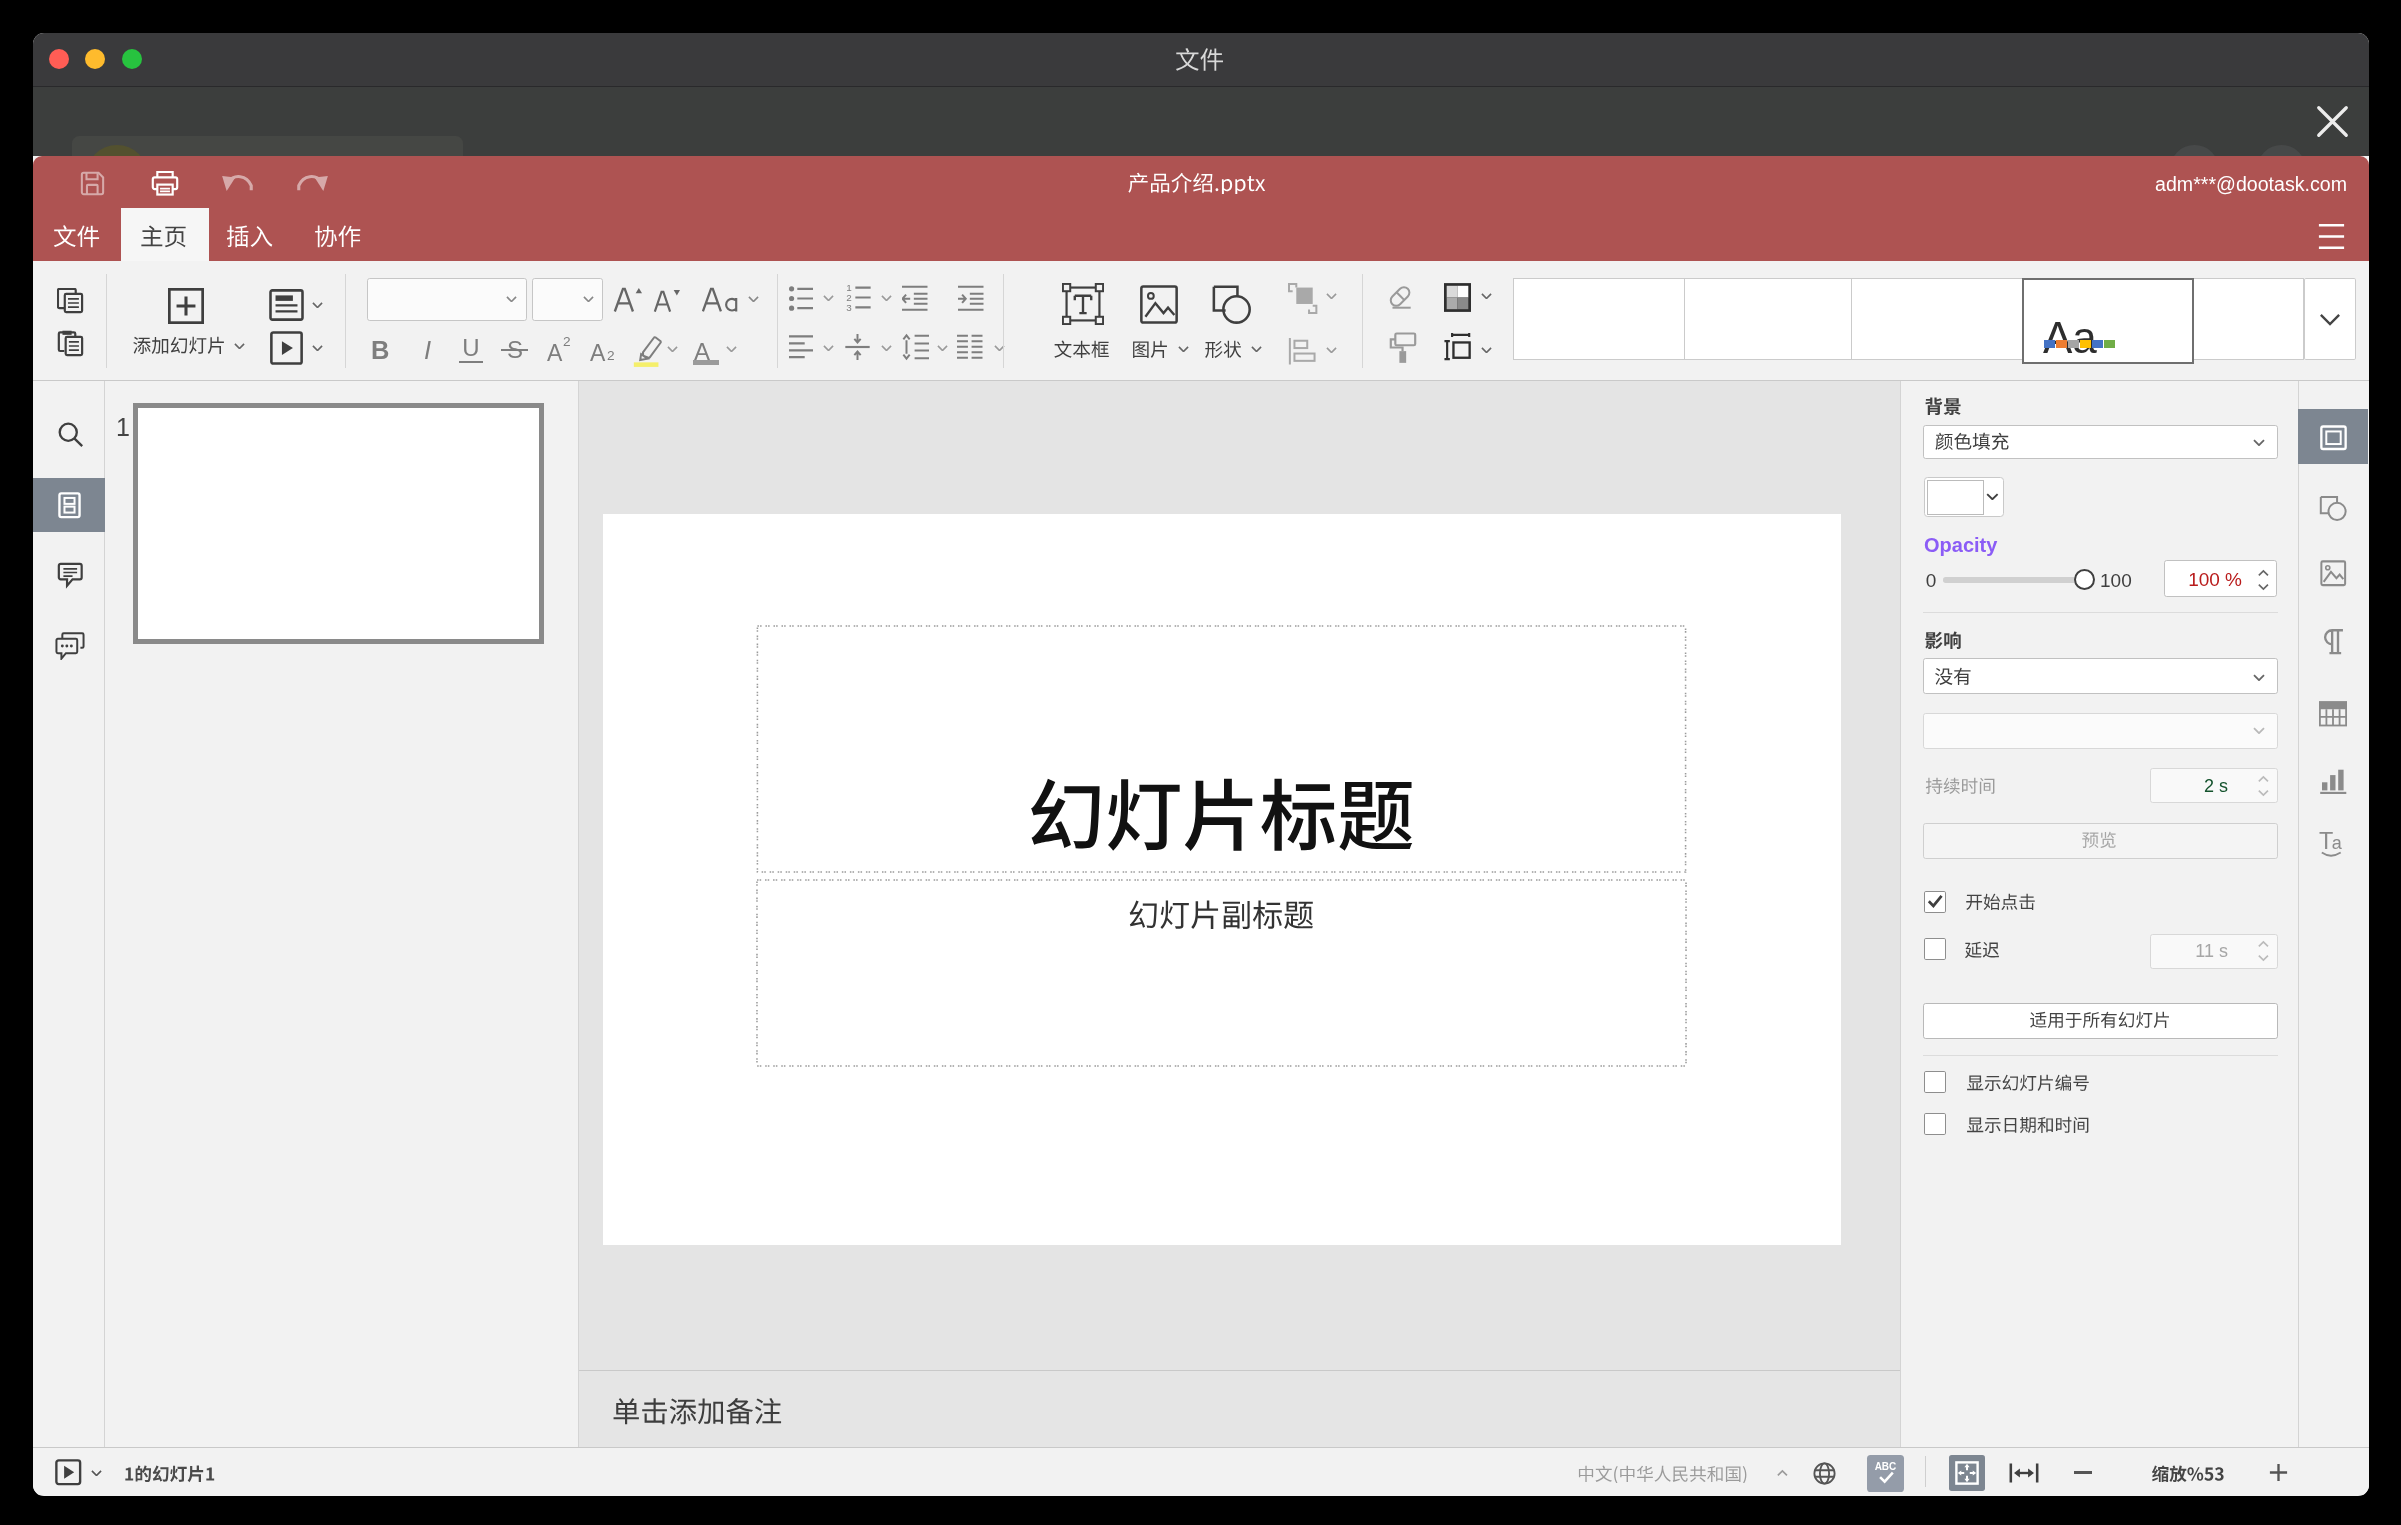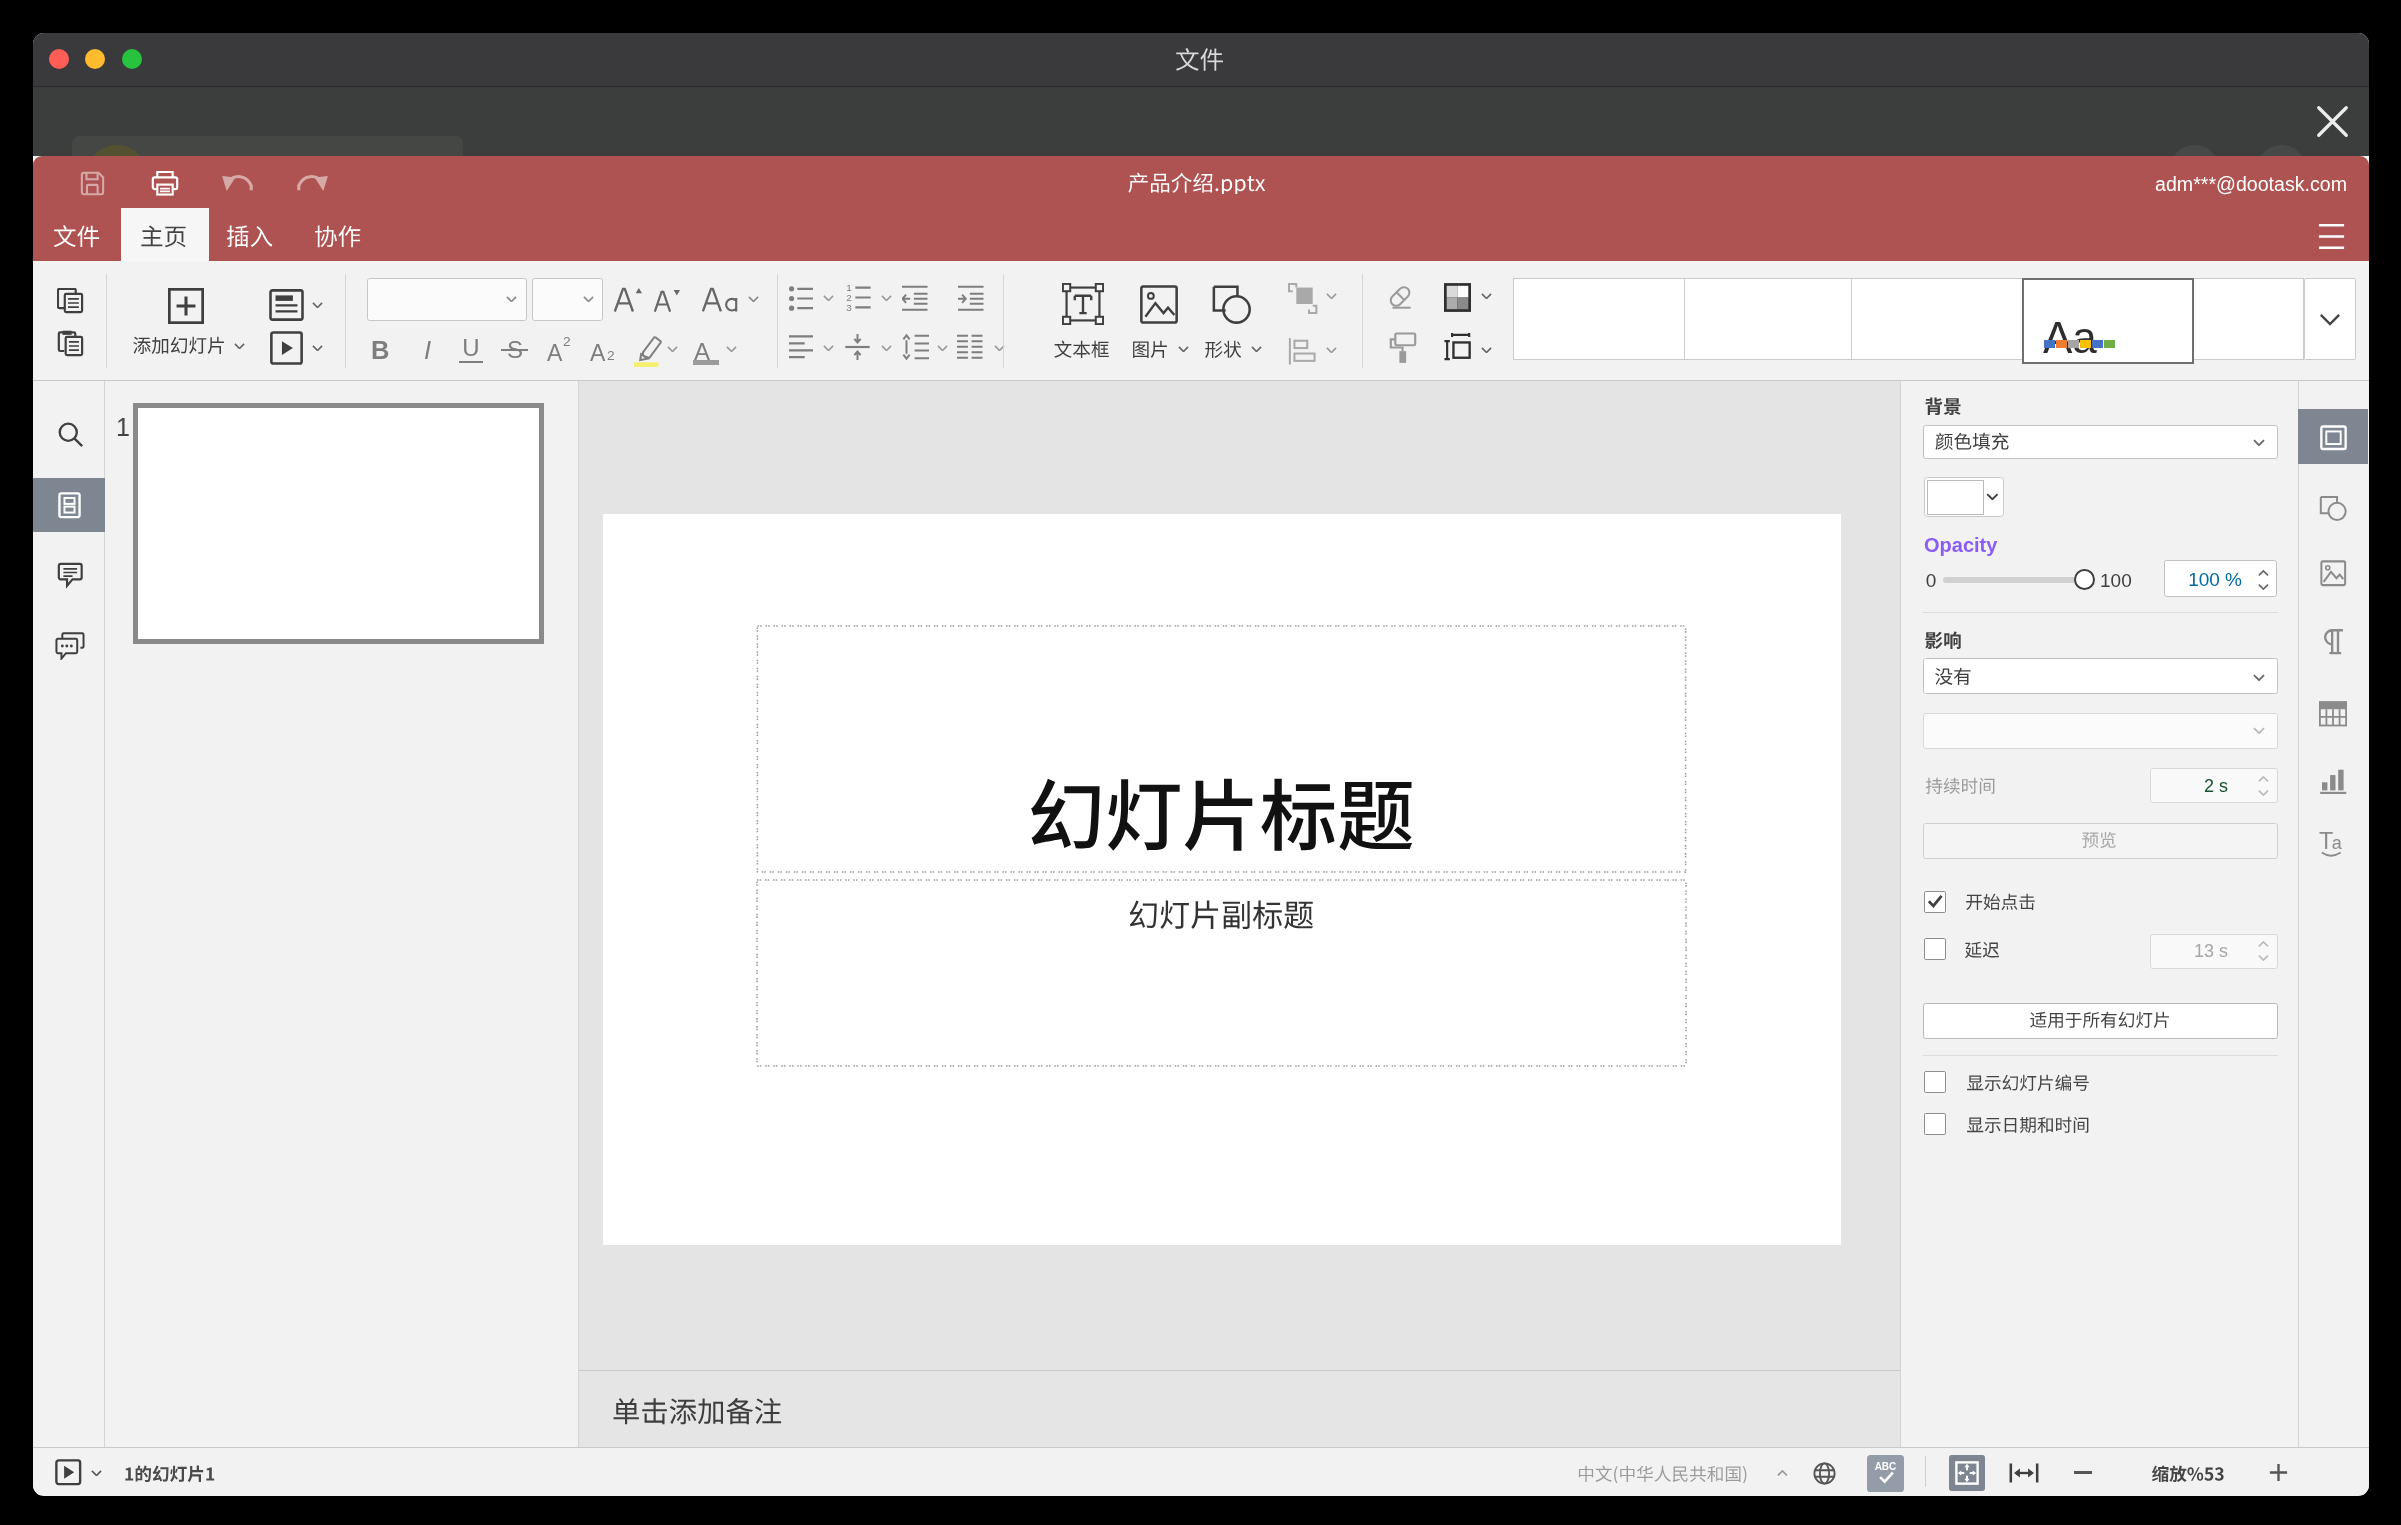--- a/index.html
+++ b/index.html
@@ -381,21 +381,21 @@
 <div class="a" style="left:1894px;top:447px;width:57px;height:35px;background:#fff;border:1.4px solid #bbb"></div>
 <svg class="a" style="left:1953px;top:460px" width="12.8" height="7.3" viewBox="0 0 12 7">
 <path d="M1 1 L6 6 L11 1" fill="none" stroke="#3f3f3f" stroke-width="1.8"></path>
     </svg>
 <div class="a" style="left:1891px;top:500px;width:109px;height:24px;font-size:20px;font-weight:bold;color:#8b5cf6;line-height:24px">Opacity</div>
 <div class="a" style="left:1889px;top:538px;width:18px;font-size:19px;color:#3f3f3f;text-align:center;line-height:20px">0</div>
 <div class="a" style="left:1910px;top:544px;width:134px;height:5.5px;background:#d0d0d0;border-radius:2.7px"></div>
 <div class="a" style="left:2041px;top:536px;width:21px;height:21px;background:#fff;border:2.3px solid #3f3f3f;border-radius:50%"></div>
 <div class="a" style="left:2067px;top:538px;width:40px;font-size:19px;color:#3f3f3f;line-height:20px">100</div>
 <div class="a" style="left:2131px;top:527px;width:113px;height:37px;background:#fff;border:0.9px solid #c1c1c1;border-radius:2.7px"></div>
-<div class="a" style="left:2140px;top:537px;width:69px;font-size:19px;color:#0369a1;text-align:right;line-height:20px">100 %</div>
+<div class="a" style="left:2140px;top:537px;width:69px;font-size:19px;color:#b91c1c;text-align:right;line-height:20px">100 %</div>
 <svg class="a" style="left:2224px;top:536px" width="12.8" height="22" viewBox="0 0 14 24">
 <path d="M2 7 L7 2 L12 7 M2 17 L7 22 L12 17" fill="none" stroke="#666" stroke-width="1.8"></path>
     </svg>
 <div class="a" style="left:1890px;top:579px;width:355px;height:0.9px;background:#dcdcdc"></div>
 <div class="a" style="left:1891px;top:598px">
       <svg width="40" height="19" viewBox="0 -18.48 44.00 21.42">
         <path fill="#404040" d="M17.1 -17.5C16 -15.8 13.9 -14.1 12.1 -13.1C12.8 -12.7 13.5 -11.9 13.9 -11.4C15.9 -12.6 18 -14.5 19.5 -16.5ZM17.6 -11.8C16.4 -10 14.1 -8.2 12.2 -7.2C12.8 -6.7 13.6 -6 13.9 -5.4C16.1 -6.7 18.4 -8.7 20 -10.8ZM4.6 -5.8H9.3V-4.7H4.6ZM4.3 -13.4H9.5V-12.6H4.3ZM4.3 -15.6H9.5V-14.8H4.3ZM2.8 -3C2.4 -2 1.7 -0.9 0.9 -0.1C1.4 0.2 2.2 0.9 2.6 1.2C3.4 0.4 4.3 -1.1 4.9 -2.4ZM8.4 -2.3C9.1 -1.2 9.8 0.3 10.1 1.2L12 0.3L11.8 -0.2C12.4 0.3 13.1 1.1 13.5 1.7C16.3 0.2 18.8 -2.2 20.3 -5L18 -5.9C16.7 -3.5 14.3 -1.4 11.8 -0.3C11.4 -1.1 10.7 -2.2 10.2 -3.1ZM5.4 -10.7 5.7 -10.1H0.9V-8.2H12.7V-10.1H8.4C8.2 -10.4 8.1 -10.8 7.9 -11H12V-17.1H1.9V-11H7.2ZM2.2 -7.5V-3.1H5.6V-0.4C5.6 -0.2 5.6 -0.1 5.3 -0.1C5.1 -0.1 4.5 -0.1 3.8 -0.2C4.1 0.4 4.4 1.2 4.5 1.8C5.7 1.8 6.6 1.8 7.2 1.5C7.9 1.2 8.1 0.7 8.1 -0.3V-3.1H11.7V-7.5Z M22.3 -16V-1.8H24.5V-3.6H28.1V-16ZM24.5 -13.7H26.1V-5.9H24.5ZM33.5 -17.9C33.3 -16.8 32.9 -15.5 32.5 -14.4H29.2V1.7H31.6V-12.3H38.4V-0.7C38.4 -0.4 38.3 -0.3 38.1 -0.3C37.8 -0.3 36.9 -0.3 36.2 -0.4C36.5 0.2 36.8 1.3 36.9 1.9C38.3 1.9 39.2 1.8 39.9 1.4C40.7 1.1 40.8 0.5 40.8 -0.7V-14.4H35.2C35.6 -15.3 36 -16.4 36.4 -17.4ZM34.4 -8.8H35.7V-4.9H34.4ZM32.7 -10.6V-2.1H34.4V-3.2H37.3V-10.6Z"></path>
       </svg>
     </div>
 <div class="a" style="left:1890px;top:625px;width:355px;height:36px;background:#fff;border:0.9px solid #c1c1c1;border-radius:2.7px"></div>
@@ -436,21 +436,21 @@
         <path fill="#444444" d="M13 -14.1V-8.4H7.4V-9.2V-14.1ZM1 -8.4V-6.9H5.8C5.5 -4.2 4.5 -1.5 1.1 0.6C1.5 0.8 2 1.3 2.3 1.7C6 -0.7 7 -3.8 7.3 -6.9H13V1.6H14.5V-6.9H19V-8.4H14.5V-14.1H18.4V-15.5H1.8V-14.1H5.9V-9.2L5.8 -8.4Z M29.2 -6.5V1.6H30.6V0.7H36.7V1.6H38.1V-6.5ZM30.6 -0.6V-5.2H36.7V-0.6ZM28.6 -8.1C29.2 -8.4 30 -8.5 37.5 -9C37.7 -8.5 37.9 -8 38.1 -7.6L39.4 -8.3C38.8 -9.8 37.4 -12.2 36 -13.9L34.8 -13.3C35.5 -12.4 36.2 -11.4 36.8 -10.3L30.4 -9.9C31.7 -11.7 33 -14.1 34.1 -16.4L32.5 -16.8C31.5 -14.3 29.9 -11.6 29.4 -10.9C28.9 -10.2 28.5 -9.7 28.1 -9.6C28.3 -9.2 28.5 -8.5 28.6 -8.1ZM24 -11.3H26.3C26.1 -8.7 25.6 -6.6 24.9 -4.8C24.3 -5.4 23.6 -5.9 22.9 -6.4C23.3 -7.8 23.7 -9.5 24 -11.3ZM21.3 -5.8C22.3 -5.2 23.4 -4.3 24.3 -3.5C23.4 -1.7 22.2 -0.4 20.8 0.4C21.1 0.7 21.5 1.2 21.7 1.6C23.2 0.6 24.5 -0.7 25.4 -2.5C26.2 -1.7 26.8 -1 27.3 -0.4L28.2 -1.6C27.7 -2.3 26.9 -3.1 26.1 -3.9C27 -6.1 27.5 -9 27.8 -12.6L26.9 -12.7L26.7 -12.7H24.3C24.6 -14.1 24.8 -15.4 25 -16.6L23.6 -16.7C23.4 -15.5 23.2 -14.1 23 -12.7H20.9V-11.3H22.7C22.3 -9.2 21.8 -7.3 21.3 -5.8Z M44.7 -9.3H55.2V-5.7H44.7ZM46.8 -2.6C47.1 -1.3 47.2 0.4 47.2 1.4L48.7 1.2C48.7 0.3 48.5 -1.4 48.2 -2.7ZM50.9 -2.5C51.5 -1.3 52.1 0.4 52.3 1.4L53.8 1C53.6 0 52.9 -1.6 52.3 -2.8ZM55 -2.7C56 -1.4 57.1 0.3 57.6 1.4L59 0.8C58.5 -0.3 57.4 -2 56.4 -3.2ZM43.5 -3.1C42.9 -1.6 41.9 0 40.8 0.9L42.2 1.6C43.3 0.5 44.3 -1.2 45 -2.7ZM43.3 -10.7V-4.3H56.7V-10.7H50.6V-13.3H58.2V-14.7H50.6V-16.8H49.1V-10.7Z M63 -6V0.5H75.5V1.6H77V-6H75.5V-1H70.8V-7.6H78.7V-9.1H70.8V-12.2H77.4V-13.7H70.8V-16.8H69.3V-13.7H62.8V-12.2H69.3V-9.1H61.3V-7.6H69.3V-1H64.5V-6Z"></path>
       </svg>
     </div>
 <div class="a" style="left:1891px;top:905px;width:22px;height:22px;background:#fff;border:1.4px solid #8e8e8e;border-radius:1.8px"></div>
 <div class="a" style="left:1931px;top:908px">
       <svg width="38" height="18" viewBox="0 -17.60 42.00 20.40">
         <path fill="#444444" d="M8.7 -11.2V-2.4H19V-3.8H14.5V-8.9H18.8V-10.2H14.5V-14.5C16 -14.8 17.5 -15.1 18.7 -15.5L17.5 -16.7C15.3 -15.9 11.3 -15.2 7.9 -14.8C8.1 -14.5 8.3 -13.9 8.3 -13.6C9.8 -13.7 11.4 -14 13 -14.2V-3.8H10.1V-11.2ZM1.9 -7.9C1.9 -8.1 2.1 -8.2 2.4 -8.4H5.6C5.3 -6.6 4.9 -5 4.3 -3.7C3.6 -4.5 3.1 -5.6 2.7 -6.9L1.5 -6.4C2.1 -4.7 2.8 -3.4 3.6 -2.4C2.8 -1 1.8 -0 0.6 0.7C1 0.9 1.5 1.4 1.8 1.7C2.9 1 3.8 0 4.6 -1.3C6.8 0.6 9.8 1.1 13.4 1.1H18.7C18.8 0.7 19.1 -0 19.4 -0.4C18.3 -0.3 14.2 -0.3 13.4 -0.3C10.1 -0.3 7.3 -0.7 5.3 -2.5C6.2 -4.4 6.9 -6.7 7.2 -9.6L6.3 -9.8L6 -9.8H3.7C4.7 -11.3 5.8 -13.2 6.8 -15.1L5.8 -15.7L5.4 -15.5H1V-14.2H4.7C3.9 -12.4 2.9 -10.8 2.5 -10.3C2.1 -9.7 1.6 -9.2 1.3 -9.1C1.5 -8.8 1.7 -8.2 1.9 -7.9Z M21.6 -15.7C22.7 -14.7 24 -13.2 24.6 -12.2L25.8 -13C25.2 -14 23.9 -15.4 22.7 -16.5ZM32.1 -7.8C33.9 -6 36.1 -3.5 37.2 -2L38.5 -3C37.4 -4.5 35.1 -6.9 33.3 -8.7ZM25.2 -9.6H21V-8.2H23.7V-2.5C22.9 -2.2 21.8 -1.3 20.8 -0.2L21.8 1.2C22.8 -0.1 23.8 -1.3 24.4 -1.3C24.9 -1.3 25.5 -0.6 26.4 -0.1C27.8 0.7 29.5 1 31.9 1C33.9 1 37.4 0.9 38.9 0.8C38.9 0.3 39.1 -0.4 39.3 -0.8C37.4 -0.6 34.4 -0.5 32 -0.5C29.7 -0.5 28 -0.6 26.7 -1.4C26 -1.8 25.6 -2.2 25.2 -2.4ZM29.8 -10.7V-11.2V-14.3H36.3V-10.7ZM28.3 -15.8V-11.2C28.3 -8.7 28 -5.3 26.1 -2.9C26.5 -2.7 27.2 -2.3 27.4 -2C29 -4 29.6 -6.8 29.8 -9.2H37.8V-15.8Z"></path>
       </svg>
     </div>
 <div class="a" style="left:2117px;top:901px;width:128px;height:35px;background:#f9f9f9;border:0.9px solid #d8d8d8;border-radius:2.7px"></div>
-<div class="a" style="left:2126px;top:908px;width:69px;font-size:18px;color:#a6a6a6;text-align:right;line-height:20px">13 s</div>
+<div class="a" style="left:2126px;top:908px;width:69px;font-size:18px;color:#a6a6a6;text-align:right;line-height:20px">11 s</div>
 <svg class="a" style="left:2224px;top:907px" width="12.8" height="22" viewBox="0 0 14 24">
 <path d="M2 7 L7 2 L12 7 M2 17 L7 22 L12 17" fill="none" stroke="#bbb" stroke-width="1.8"></path>
     </svg>
 <div class="a" style="left:1890px;top:970px;width:355px;height:36px;background:#fff;border:0.9px solid #b9b9b9;border-radius:2.7px"></div>
 <div class="a" style="left:1994px;top:978px">
       <svg width="148" height="18" viewBox="0 -17.60 162.00 20.40">
         <path fill="#444444" d="M1.2 -15.3C2.3 -14.3 3.6 -12.9 4.2 -12L5.4 -12.9C4.8 -13.8 3.4 -15.2 2.3 -16.1ZM9.2 -6.8H16.2V-3.5H9.2ZM5 -9.7H0.8V-8.3H3.5V-2.1C2.7 -1.7 1.7 -0.9 0.8 0L1.7 1.3C2.7 0 3.8 -1 4.5 -1C4.9 -1 5.6 -0.4 6.4 0C7.8 0.8 9.5 1 11.9 1C13.8 1 17.4 0.9 18.8 0.8C18.8 0.4 19.1 -0.3 19.2 -0.7C17.3 -0.4 14.3 -0.3 11.9 -0.3C9.8 -0.3 8 -0.4 6.7 -1.2C5.9 -1.6 5.4 -2 5 -2.2ZM7.7 -8V-2.3H17.7V-8H13.4V-10.6H19.1V-11.9H13.4V-14.5C15.1 -14.8 16.7 -15 17.9 -15.4L17.1 -16.7C14.7 -15.9 10.5 -15.4 7 -15.2C7.2 -14.8 7.3 -14.3 7.4 -14C8.8 -14.1 10.4 -14.2 11.9 -14.3V-11.9H6.1V-10.6H11.9V-8Z M23.1 -15.4V-8.1C23.1 -5.3 22.9 -1.8 20.6 0.7C21 0.9 21.6 1.4 21.8 1.7C23.3 0 24 -2.3 24.3 -4.5H29.3V1.4H30.9V-4.5H36.3V-0.4C36.3 -0.1 36.1 0 35.7 0.1C35.3 0.1 34 0.1 32.6 0C32.8 0.4 33 1.1 33.1 1.5C35 1.5 36.1 1.5 36.8 1.2C37.5 1 37.7 0.5 37.7 -0.4V-15.4ZM24.5 -14H29.3V-10.7H24.5ZM36.3 -14V-10.7H30.9V-14ZM24.5 -9.3H29.3V-6H24.5C24.5 -6.7 24.5 -7.5 24.5 -8.1ZM36.3 -9.3V-6H30.9V-9.3Z M42.5 -15.4V-13.9H49.4V-8.8H41.1V-7.3H49.4V-0.6C49.4 -0.2 49.2 -0.1 48.8 -0.1C48.4 -0 46.8 -0 45.2 -0.1C45.4 0.4 45.7 1.1 45.8 1.5C47.9 1.5 49.2 1.5 49.9 1.2C50.7 1 51 0.5 51 -0.6V-7.3H58.9V-8.8H51V-13.9H57.5V-15.4Z M70.7 -14.8V-8.1C70.7 -5.3 70.5 -1.8 68.1 0.6C68.4 0.8 69 1.3 69.2 1.6C71.8 -1 72.2 -5.1 72.2 -8.1V-8.6H75.3V1.5H76.8V-8.6H79.2V-10H72.2V-13.7C74.5 -14 77.1 -14.6 78.8 -15.3L77.8 -16.6C76.1 -15.8 73.2 -15.2 70.7 -14.8ZM63.4 -7.2V-7.8V-10.4H67.4V-7.2ZM68.8 -16.4C67.2 -15.7 64.4 -15.1 62 -14.8V-7.8C62 -5.2 61.9 -1.8 60.6 0.7C60.9 0.9 61.5 1.4 61.8 1.6C62.9 -0.4 63.3 -3.3 63.4 -5.9H68.8V-11.8H63.4V-13.7C65.7 -14 68.2 -14.4 69.8 -15.1Z M87.8 -16.8C87.6 -15.9 87.3 -15.1 86.9 -14.2H81.3V-12.8H86.3C85 -10.2 83.2 -7.7 80.8 -6.1C81.1 -5.8 81.6 -5.3 81.8 -4.9C83 -5.8 84.1 -6.9 85.1 -8.1V1.6H86.6V-2.4H95V-0.3C95 0 94.9 0.1 94.5 0.1C94.1 0.1 92.9 0.2 91.6 0.1C91.8 0.5 92 1.1 92.1 1.5C93.8 1.5 94.9 1.5 95.6 1.3C96.2 1.1 96.4 0.6 96.4 -0.3V-10.5H86.7C87.2 -11.2 87.6 -12 87.9 -12.8H98.8V-14.2H88.5C88.8 -14.9 89.1 -15.7 89.3 -16.4ZM86.6 -5.8H95V-3.7H86.6ZM86.6 -7.1V-9.1H95V-7.1Z M109.5 -14.8V-13.4H117C116.8 -4.8 116.5 -1.5 115.8 -0.8C115.6 -0.6 115.3 -0.5 115 -0.5C114.5 -0.5 113.2 -0.5 111.9 -0.6C112.2 -0.2 112.4 0.4 112.4 0.9C113.6 1 114.8 1 115.5 0.9C116.3 0.8 116.7 0.7 117.2 0C118 -1 118.2 -4.3 118.5 -14C118.5 -14.2 118.5 -14.8 118.5 -14.8ZM101.7 0C102.2 -0.3 103 -0.4 108.9 -1.5C109.2 -0.6 109.5 0.2 109.6 0.8L111 0.2C110.6 -1.4 109.5 -3.9 108.5 -5.8L107.3 -5.3C107.7 -4.5 108.1 -3.7 108.4 -2.8L103.8 -2C105.9 -4.6 107.9 -7.8 109.7 -11.1L108.2 -11.8C107.8 -11 107.4 -10.2 107 -9.5L103.2 -9.2C104.5 -11.2 105.9 -13.7 106.9 -16.1L105.4 -16.7C104.4 -14 102.8 -11.1 102.3 -10.4C101.8 -9.6 101.4 -9.1 101 -9C101.2 -8.5 101.5 -7.8 101.6 -7.5C101.9 -7.6 102.5 -7.7 106.2 -8.1C104.9 -5.8 103.5 -3.9 103 -3.2C102.2 -2.2 101.7 -1.6 101.2 -1.4C101.4 -1 101.6 -0.3 101.7 0Z M122 -12.7C121.9 -11.1 121.6 -9 121.1 -7.8L122.3 -7.3C122.8 -8.8 123.1 -10.9 123.1 -12.6ZM127.6 -13C127.3 -11.8 126.6 -10 126.1 -8.9L127.1 -8.4C127.6 -9.5 128.3 -11.2 128.9 -12.5ZM124.4 -16.7V-10.3C124.4 -6.6 124.1 -2.6 120.9 0.5C121.2 0.7 121.7 1.3 121.9 1.6C123.7 -0.1 124.7 -2 125.2 -4C126.1 -3.1 127.3 -1.7 127.8 -1L128.8 -2.1C128.3 -2.7 126.2 -4.9 125.5 -5.5C125.8 -7.1 125.8 -8.7 125.8 -10.3V-16.7ZM128.9 -15.2V-13.7H134.1V-0.6C134.1 -0.2 134 -0.1 133.6 -0.1C133.2 -0.1 131.7 -0.1 130.2 -0.1C130.5 0.3 130.8 1 130.9 1.5C132.8 1.5 134 1.5 134.7 1.2C135.5 0.9 135.7 0.4 135.7 -0.6V-13.7H139.2V-15.2Z M143.6 -16.3V-9.6C143.6 -6.1 143.3 -2.4 140.8 0.5C141.1 0.7 141.7 1.3 141.9 1.6C143.8 -0.4 144.6 -2.8 144.9 -5.3H153.4V1.6H155V-6.9H145.1C145.1 -7.8 145.2 -8.7 145.2 -9.6V-10.1H158.1V-11.6H152.4V-16.8H150.8V-11.6H145.2V-16.3Z"></path>
       </svg>
     </div>
 <div class="a" style="left:1890px;top:1022px;width:355px;height:0.9px;background:#dcdcdc"></div>

